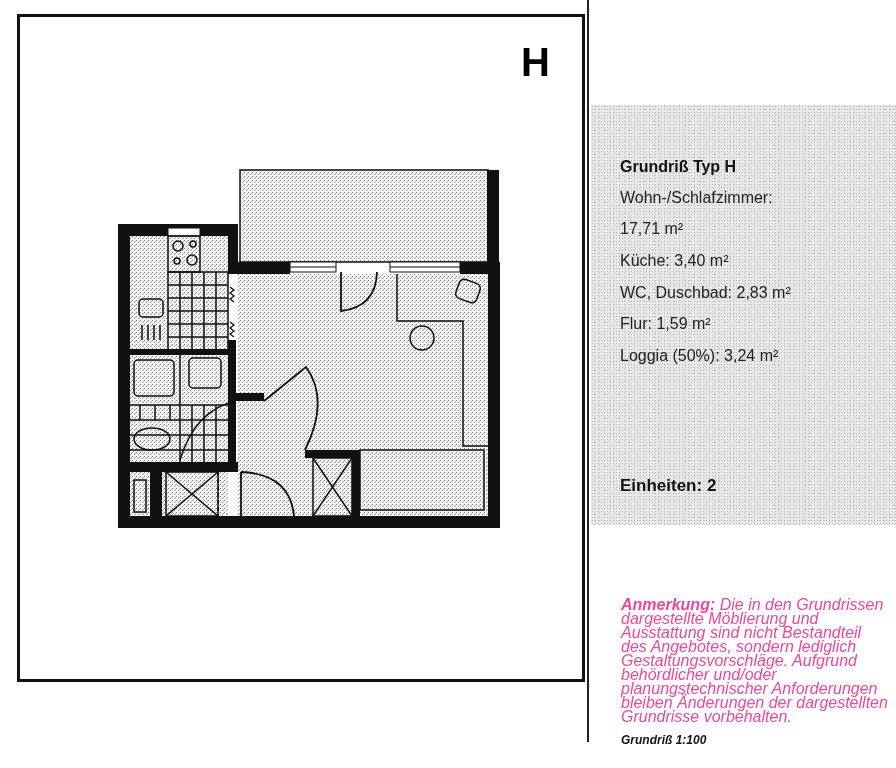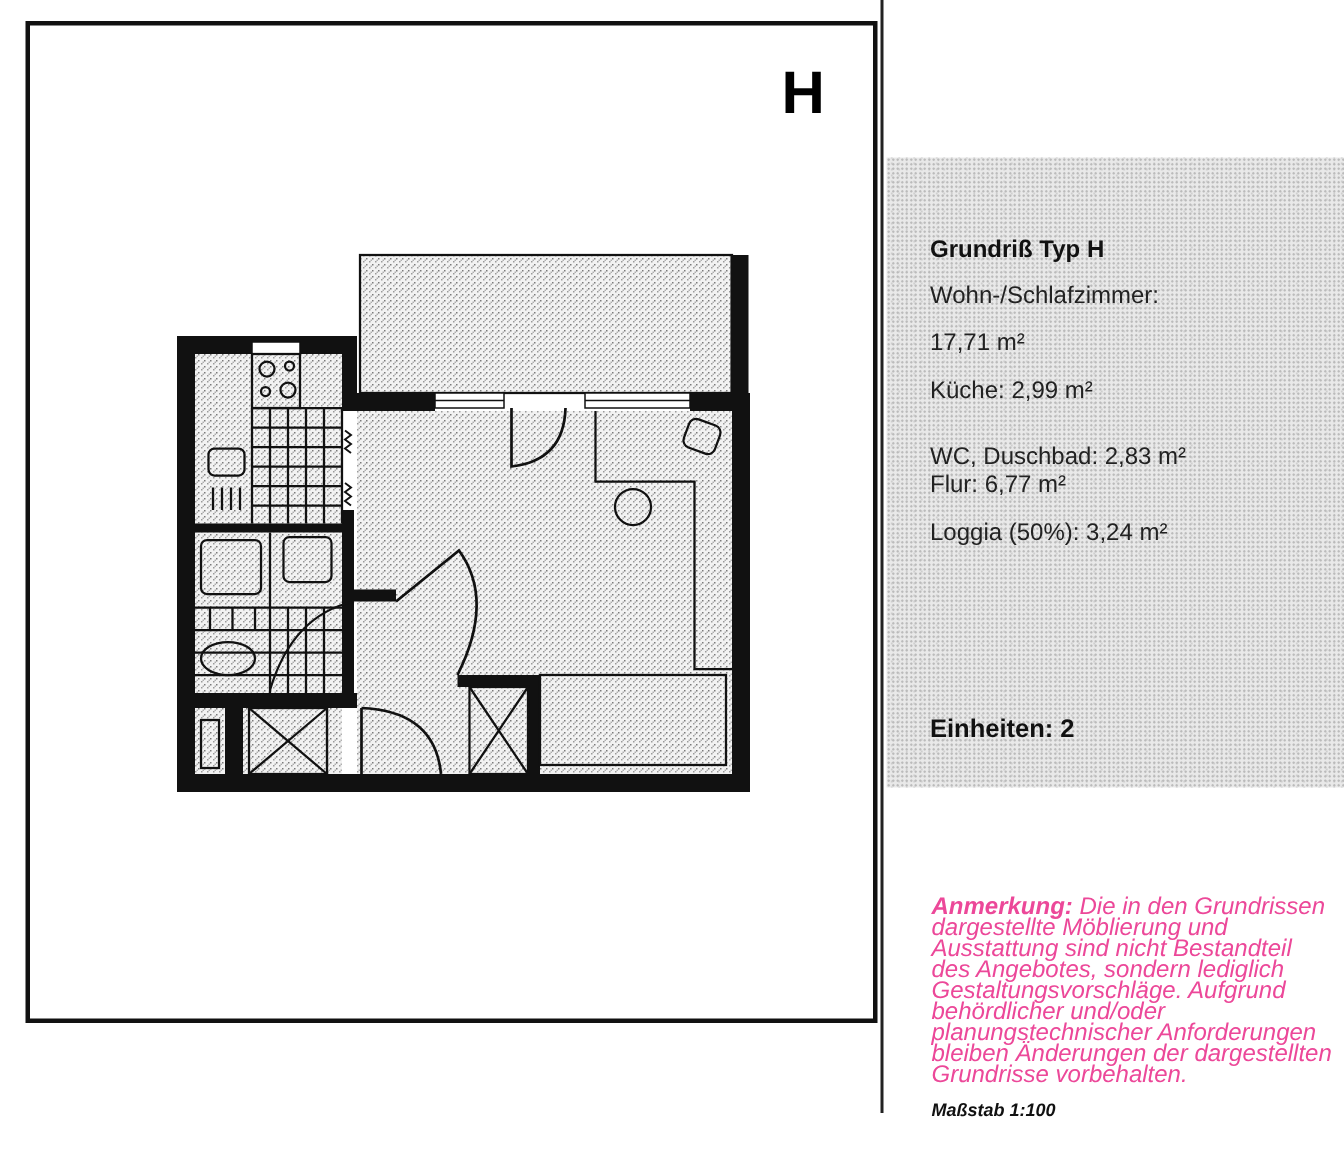--- a/index.html
+++ b/index.html
@@ -128,25 +128,25 @@
     <rect x="457" y="281" width="22" height="20" rx="5" transform="rotate(20 468 291)"></rect>
     <circle cx="422" cy="338" r="12"></circle>
     <rect x="360" y="450" width="124" height="60"></rect>
   </g>
 </svg>
 
 <div class="info">
   <div class="title">Grundriß Typ H</div>
   <div class="line" style="top:84px">Wohn-/Schlafzimmer:</div>
   <div class="line" style="top:115px">17,71 m²</div>
-  <div class="line" style="top:147px">Küche: 2,99 m²</div>
-  <div class="line" style="top:191px">WC, Duschbad: 2,83 m²</div>
-  <div class="line" style="top:210px">Flur: 6,77 m²</div>
+  <div class="line" style="top:147px">Küche: 3,40 m²</div>
+  <div class="line" style="top:179px">WC, Duschbad: 2,83 m²</div>
+  <div class="line" style="top:210px">Flur: 1,59 m²</div>
   <div class="line" style="top:242px">Loggia (50%): 3,24 m²</div>
   <div class="units">Einheiten: 2</div>
 </div>
 
 <div class="note">
   <b>Anmerkung:</b>
   <span>Die in den Grundrissen dargestellte Möblierung und Ausstattung sind nicht Bestandteil des Angebotes, sondern lediglich Gestaltungsvorschläge. Aufgrund behördlicher und/oder planungstechnischer Anforderungen bleiben Änderungen der dargestellten Grundrisse vorbehalten.</span>
 </div>
 
-<div class="scale">Maßstab 1:100</div>
+<div class="scale">Grundriß 1:100</div>
 
 </body></html>

